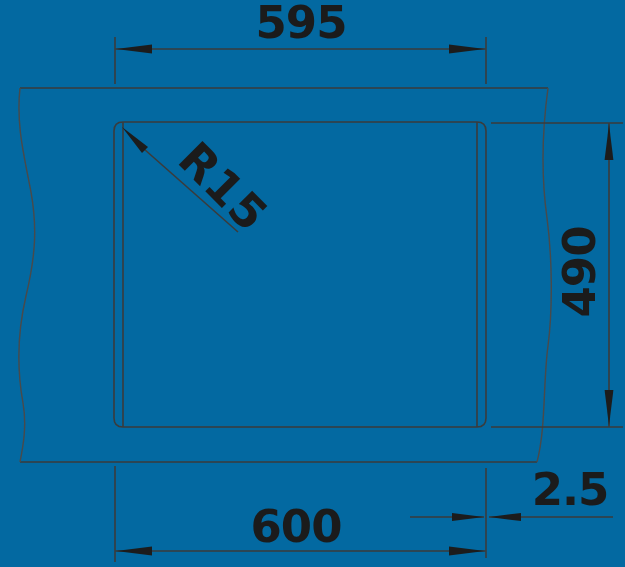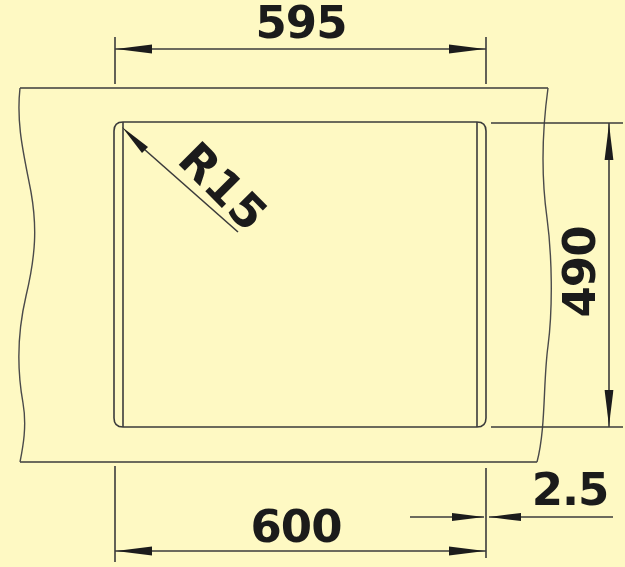--- a/index.html
+++ b/index.html
@@ -1,16 +1,16 @@
 <!DOCTYPE html>
 <html><head>
 <meta charset="utf-8">
 <style>
   html,body{margin:0;padding:0;background:#ffffff;}
-  .stage{position:relative;width:625px;height:567px;background:#fef9c3;overflow:hidden;}
+  .stage{position:relative;width:625px;height:567px;background:#0369a1;overflow:hidden;}
   svg{display:block;}
   .thin{stroke:#3b3b3b;stroke-width:1.6;fill:none;stroke-linecap:butt;}
   .wavy{stroke:#4a4a4a;stroke-width:1.4;fill:none;stroke-linejoin:round;}
   .arrow{fill:#1c1c1c;stroke:none;}
   .dim-text{
     font-family:"DejaVu Sans","Liberation Sans",sans-serif;
     font-weight:bold;
     font-size:45px;
     letter-spacing:-1px;
     fill:#1b1b1b;

